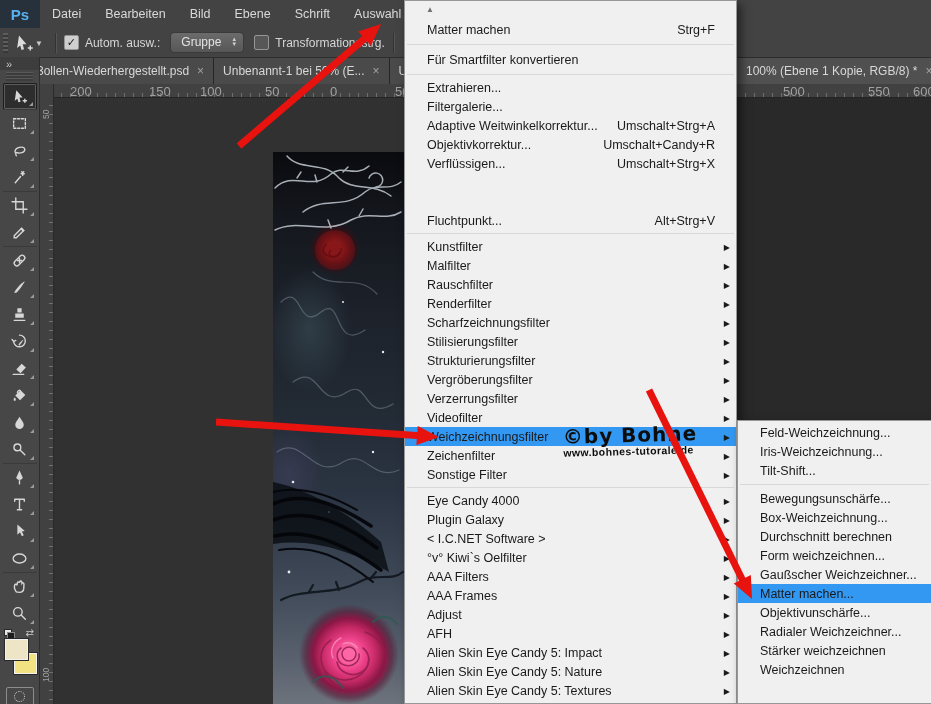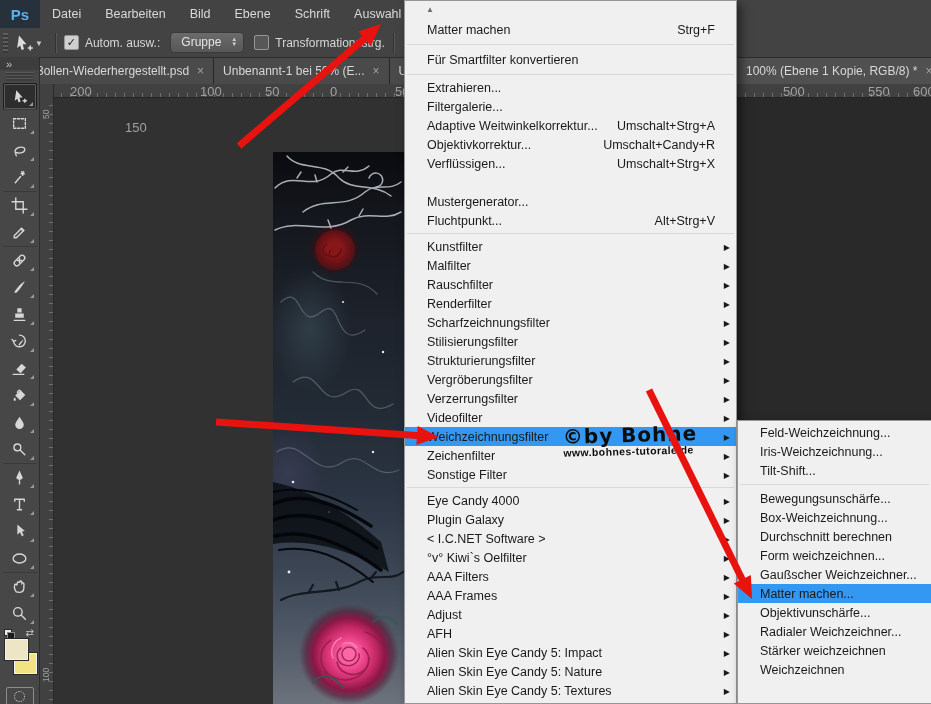--- a/index.html
+++ b/index.html
@@ -228,21 +228,21 @@
       </g>
       <g stroke="#2f5a52" fill="none" stroke-width="2" opacity=".8" stroke-linecap="round">
         <path d="M40 530 C50 520 62 524 70 536"></path>
           <path d="M100 470 C108 462 118 464 124 472"></path>
       </g>
     </svg>
   </div>
 
   <div id="hruler">
       <span class="rnum" style="left: 17px;">200</span>
-      <span class="rnum" style="left: 72px; margin-top: 36px;">150</span>
+      <span class="rnum" style="left: 96px;">150</span>
       <span class="rnum" style="left: 147px;">100</span>
       <span class="rnum" style="left: 212px;">50</span>
       <span class="rnum" style="left: 277px;">0</span>
       <span class="rnum" style="left: 342px;">50</span>
       <span class="rnum" style="left: 730px;">500</span>
       <span class="rnum" style="left: 815px;">550</span>
       <span class="rnum" style="left: 860px;">600</span>
     </div>
   <div id="rcorner"></div>
   <div id="vruler">
@@ -441,21 +441,20 @@
         <div class="mrow">
           <span class="ml">Verflüssigen...</span>
           <span class="msc">Umschalt+Strg+X</span>
           <span class="mar"></span>
         </div>
         <div class="mrow">
           <span class="msc"></span>
           <span class="mar"></span>
         </div>
         <div class="mrow">
-          <span class="ml">Mustergenerator...</span>
           <span class="msc"></span>
           <span class="mar"></span>
         </div>
         <div class="mrow">
           <span class="ml">Fluchtpunkt...</span>
           <span class="msc">Alt+Strg+V</span>
           <span class="mar"></span>
         </div>
         <div class="msep"></div>
         <div class="mrow">

